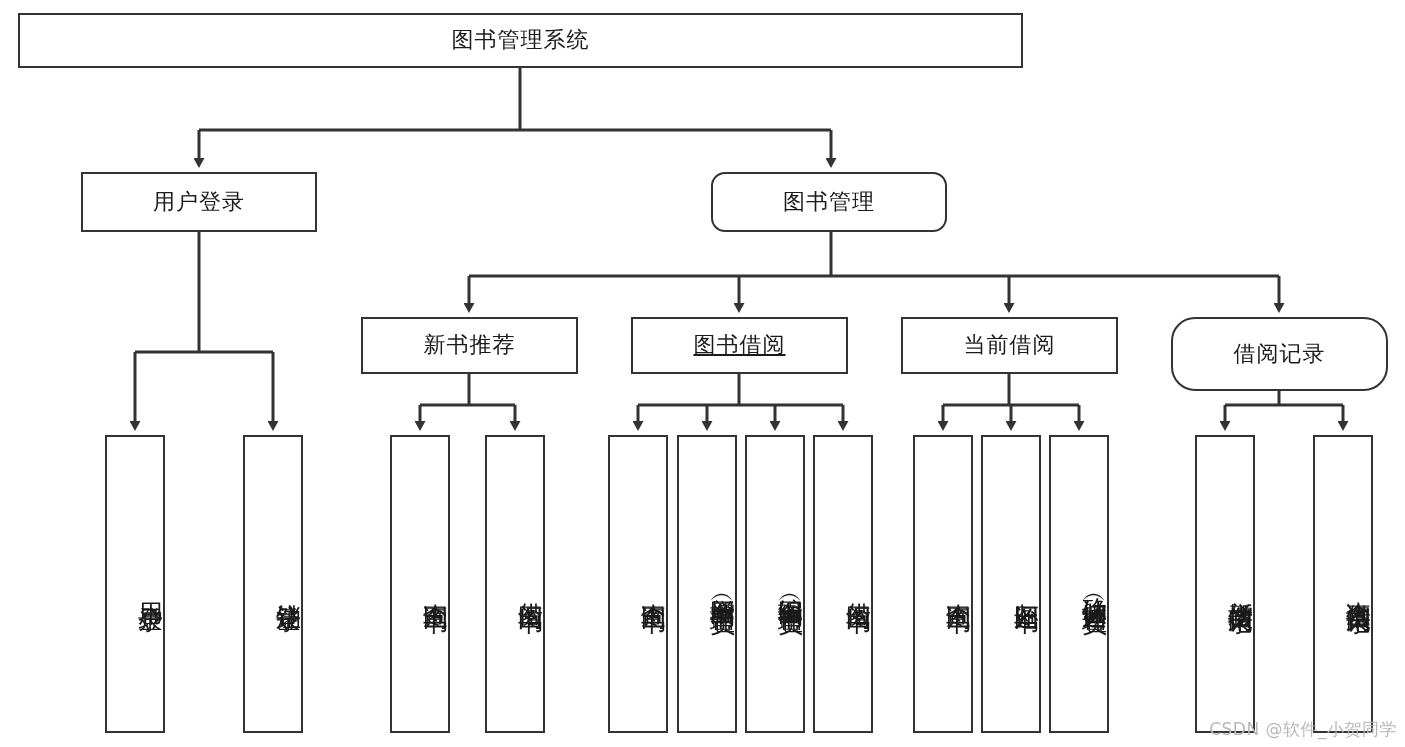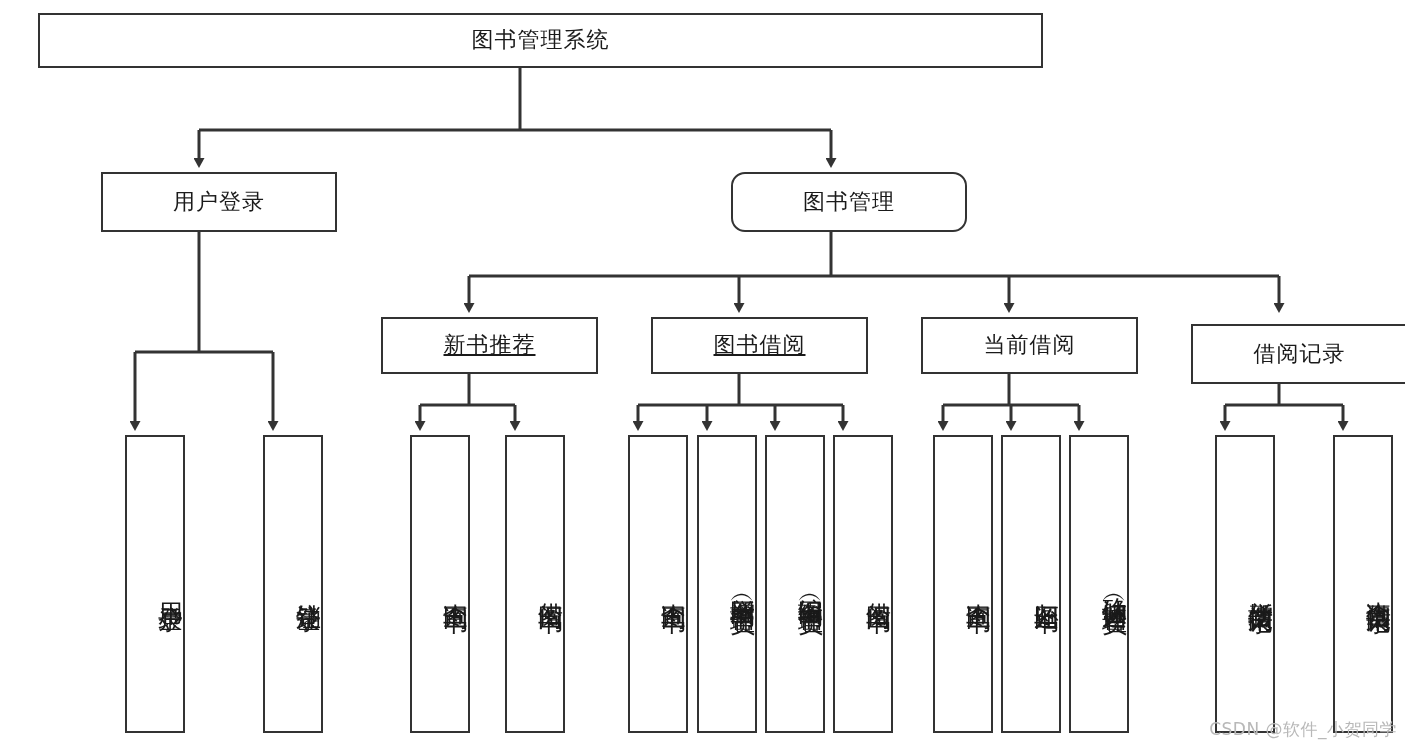--- a/index.html
+++ b/index.html
@@ -17,21 +17,20 @@
   }
   .node {
     position: absolute;
     box-sizing: border-box;
     background: #ffffff;
     border: 2px solid #333333;
     display: flex;
     align-items: center;
     justify-content: center;
     color: #1a1a1a;
-    margin-left: 20px;
   }
   .node.horiz {
     font-size: 22px;
     line-height: 1.2;
     letter-spacing: 1px;
     white-space: nowrap;
   }
   .node.vert {
     writing-mode: vertical-rl;
     text-orientation: upright;
@@ -124,30 +123,30 @@
     <span>图书管理系统</span>
   </div>
 
   <div class="node horiz" style="left:81px; top:172px; width:236px; height:60px;">
     <span>用户登录</span>
   </div>
   <div class="node horiz" style="left:711px; top:172px; width:236px; height:60px;border-radius:14px;">
     <span>图书管理</span>
   </div>
 
-  <div class="node horiz" style="left:361px; top:317px; width:217px; height:57px;text-decoration:underline;">
+  <div class="node horiz" style="left:361px; top:317px; width:217px; height:57px;">
     <span>新书推荐</span>
   </div>
   <div class="node horiz" style="left:631px; top:317px; width:217px; height:57px;text-decoration:underline;">
     <span>图书借阅</span>
   </div>
   <div class="node horiz" style="left:901px; top:317px; width:217px; height:57px;">
     <span>当前借阅</span>
   </div>
-  <div class="node horiz" style="left:1171px; top:324px; width:217px; height:60px;">
+  <div class="node horiz" style="left:1171px; top:317px; width:217px; height:74px;border-radius:24px;">
     <span>借阅记录</span>
   </div>
 
   <div class="node vert" style="left:105px; top:435px; width:60px; height:298px;">
     <span class="vtext">用户登录</span>
   </div>
   <div class="node vert" style="left:243px; top:435px; width:60px; height:298px;">
     <span class="vtext">注销登录</span>
   </div>
 

